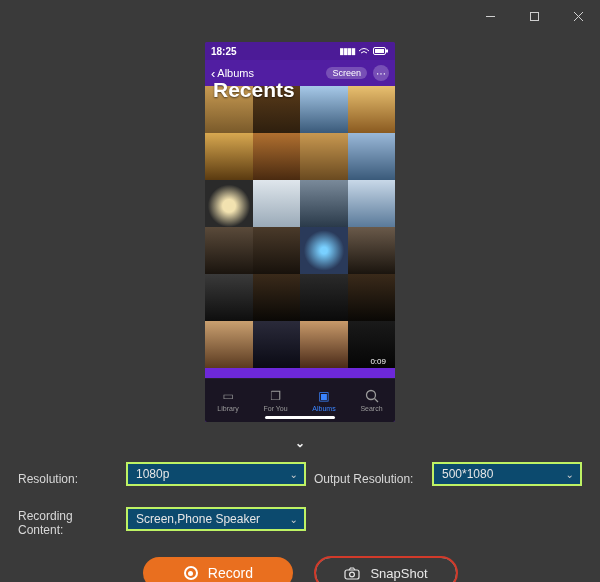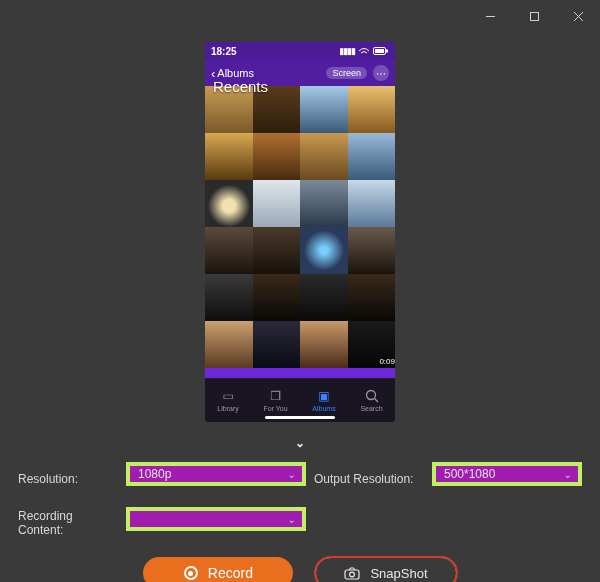--- a/index.html
+++ b/index.html
@@ -66,21 +66,21 @@
     cursor:pointer;
   }
   .navrow .more {
     width:16px; height:16px; border-radius:50%;
     background: rgba(255,255,255,0.22);
     display:flex; align-items:center; justify-content:center;
     font-size:10px; cursor:pointer;
   }
   .albumtitle {
     position:absolute; left:8px; top:36px;
-    font-size:15px; font-weight:400; color:#fff;
+    font-size:21px; font-weight:700; color:#fff;
     text-shadow: 0 1px 2px rgba(0,0,0,0.6);
     z-index:2;
   }
   .photogrid {
     position:absolute; top:44px; bottom:44px; left:0; right:0;
     display:grid; grid-template-columns: repeat(4, 1fr);
     grid-auto-rows: 47px; gap:0;
   }
   .thumb { width:100%; height:100%; }
   .phone .tabbar {
@@ -115,22 +115,22 @@
     row-gap: 14px;
     column-gap: 8px;
     align-items:center;
     font-size:12px;
     color:#d8d8d8;
   }
   .settings label { text-align:left;margin-top:9px; }
   .combo {
     position:relative;
     height:24px;
-    background:#a21caf;
-    border:4px solid #bef264;
+    background:#0c4a6e;
+    border:2px solid #bef264;
     display:flex; align-items:center;
     padding: 0 22px 0 8px;
     font-size:12px; color:#e6e6e6;
     cursor:pointer;
   }
   .combo .arrow {
     position:absolute; right:6px; top:50%; transform:translateY(-50%);
     font-size:10px; color:#cfcfcf;
   }
   .combo.wide { width: 100%; }
@@ -276,21 +276,21 @@
       <div class="thumb c15"></div>
       <div class="thumb c16"></div>
       <div class="thumb c17"></div>
       <div class="thumb c18"></div>
       <div class="thumb c19"></div>
       <div class="thumb c20"></div>
       <div class="thumb c21"></div>
       <div class="thumb c22"></div>
       <div class="thumb c23"></div>
       <div class="thumb c24" style="position:relative;">
-        <span style="position:absolute;right:0;bottom:2px;font-size:8px;color:#fff;">0:09</span>
+        <span style="position:absolute;right:9px;bottom:2px;font-size:8px;color:#fff;">0:09</span>
       </div>
     </div>
 
     <div class="tabbar">
       <div class="tab">
         <span class="ticon">▭</span>
         <span>Library</span>
       </div>
       <div class="tab">
         <span class="ticon">❐</span>
@@ -325,20 +325,21 @@
     <span class="arrow">⌄</span>
   </div>
   <label>Output Resolution:</label>
   <div class="combo wide">
     <span>500*1080</span>
     <span class="arrow">⌄</span>
   </div>
 
   <label>Recording Content:</label>
   <div class="combo wide">
+    <span>Screen,Phone Speaker</span>
     <span class="arrow">⌄</span>
   </div>
   <span></span>
   <span></span>
 </div>
 
 <div class="actions-row">
   <div class="recordbtn">
     <span class="dot"></span>
     <span>Record</span>

